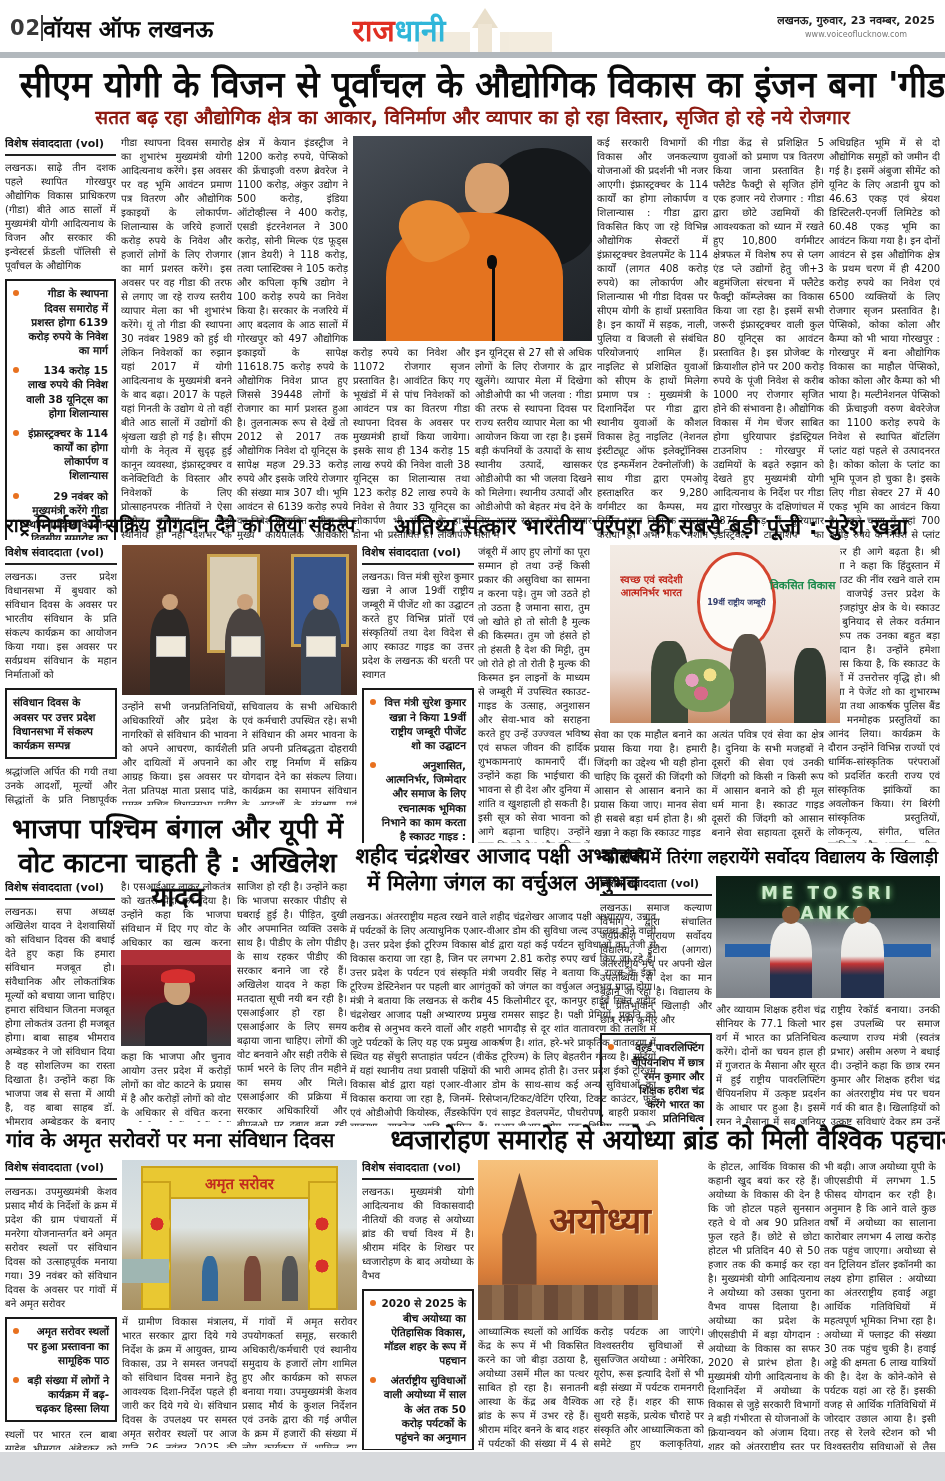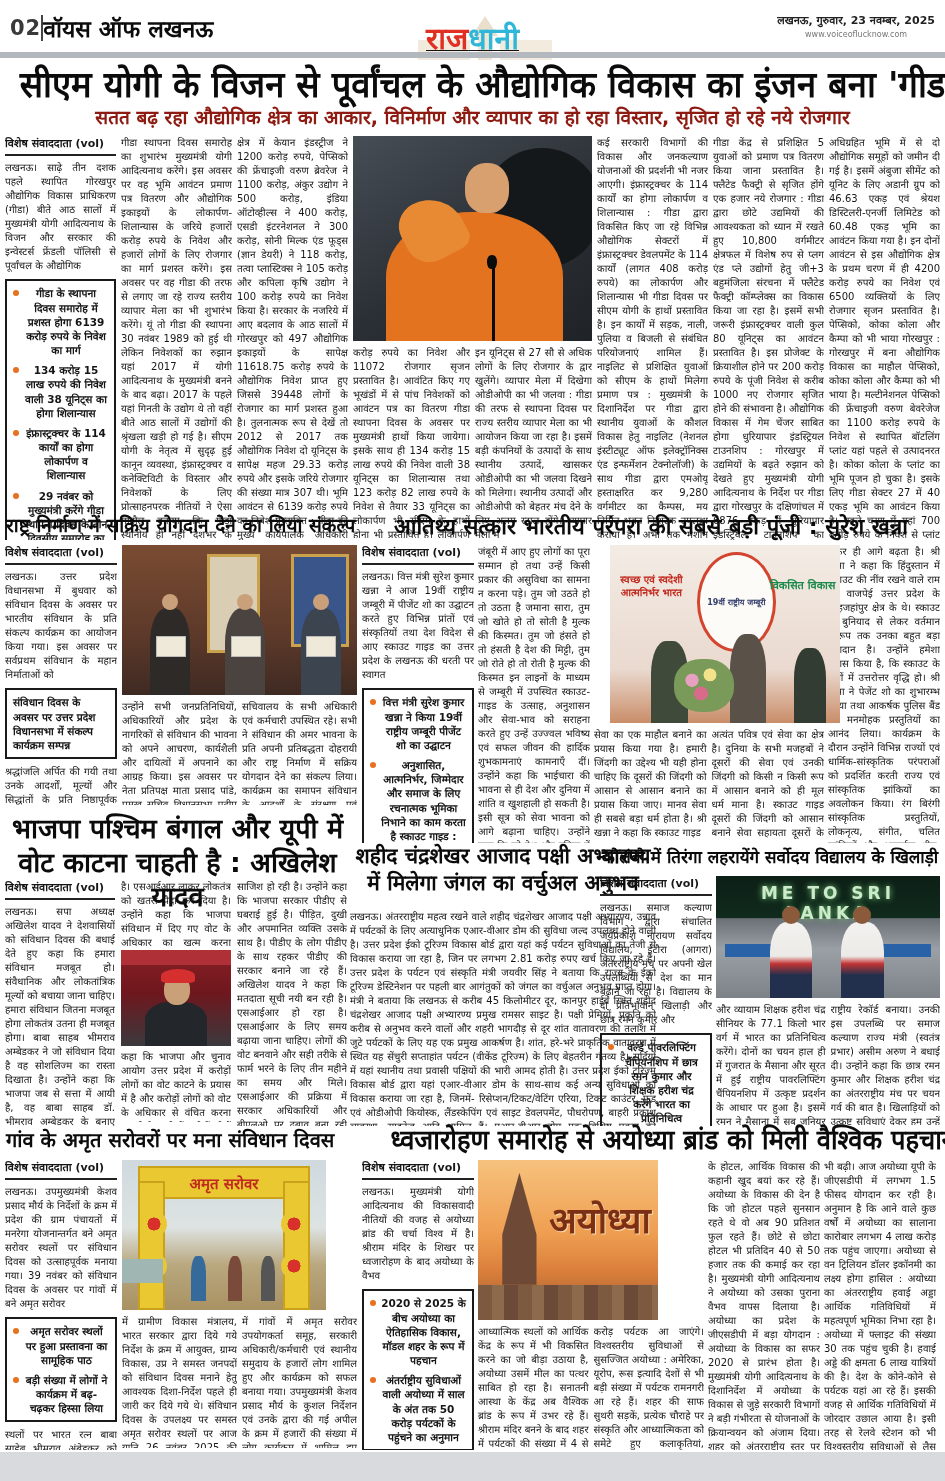--- a/index.html
+++ b/index.html
@@ -4,21 +4,21 @@
 <style>
   html,body{margin:0;padding:0;background:#888;}
   .page{position:relative;width:945px;height:1481px;background:#ffffff;overflow:hidden;
         font-family:"DejaVu Sans",sans-serif;color:#111;}
   
   .hd{position:absolute;top:0;left:0;width:945px;height:52px;}
   .hd-left{position:absolute;left:10px;top:12px;display:flex;align-items:center;gap:0;}
   .pageno{font-size:21px;font-weight:800;color:#3a3a3a;letter-spacing:1px;}
   .hd-sep{width:2px;height:26px;background:#444;display:inline-block;}
   .paper{font-size:23px;font-weight:800;color:#0c0c0c;}
-  .masthead{position:absolute;left:50%;top:16px;transform:translateX(-50%);width:240px;height:46px;text-align:center;text-decoration:underline;}
+  .masthead{position:absolute;left:50%;top:8px;transform:translateX(-50%);width:240px;height:46px;text-align:left;}
   .temple{position:absolute;left:50%;top:0;transform:translateX(-42%);width:150px;height:44px;opacity:.55;}
   .temple .dome{position:absolute;left:62px;top:0;width:0;height:0;border-left:13px solid transparent;border-right:13px solid transparent;border-bottom:20px solid #d8c6a2;}
   .temple .tower{position:absolute;left:68px;top:16px;width:14px;height:28px;background:#e3d3b4;}
   .temple .wing{position:absolute;top:24px;width:52px;height:20px;background:#e9dcc2;}
   .temple .w1{left:8px}.temple .w2{right:8px}
   .m-red,.m-blue{position:relative;font-size:30px;font-weight:800;line-height:46px;}
   .m-red{color:#e02f23;}
   .m-blue{color:#2fb6d9;}
   .hd-right{position:absolute;right:10px;top:12px;text-align:center;}
   .dateline{font-size:11px;font-weight:700;color:#222;}
@@ -26,21 +26,21 @@
   .rule{position:absolute;top:52px;left:0;width:945px;height:6px;background:#b2b8bd;}
   
   .headline{font-weight:800;color:#0b0b0b;}
   .one{white-space:nowrap;overflow:visible;}
   .byline{font-weight:700;font-size:11px;border-bottom:2px solid #222;padding-bottom:3px;margin-bottom:5px;}
   .col{font-size:10px;line-height:1.40;text-align:justify;overflow:hidden;color:#161616;}
   .col p{margin:0 0 2px 0;text-indent:10px;}
   .col p.noind{text-indent:0;}
   .hl-box{border:2px solid #1a1a1a;padding:5px 6px;margin:6px 0;}
   .hl-box ul{margin:0;padding:0;list-style:none;}
-  .hl-box li{position:relative;padding-left:11px;font-weight:700;font-size:10.5px;line-height:1.35;margin:0 0 6px 0;text-align:center;}
+  .hl-box li{position:relative;padding-left:11px;font-weight:700;font-size:10.5px;line-height:1.35;margin:0 0 6px 0;text-align:right;}
   .hl-box li:last-child{margin-bottom:0;}
   .hl-box li::before{content:'';position:absolute;left:0;top:4px;width:6px;height:6px;border-radius:50%;background:#e8711f;}
   .hl-note{border:2px solid #1a1a1a;padding:5px 6px;margin:6px 0;font-weight:700;font-size:10.5px;line-height:1.35;text-align:left;}
   .flexrow{display:flex;gap:5px;}
   .abs{position:absolute;}
   
   .photo{position:relative;overflow:hidden;background:#777;}
   
   .ph-yogi{background:linear-gradient(150deg,#474d55 0%,#2b3036 55%,#1f2327 100%);}
   .yg-disc{position:absolute;left:54%;top:6%;width:120px;height:120px;border-radius:50%;background:#15181b;}
@@ -284,21 +284,21 @@
       <p class="noind">लखनऊ। उपमुख्यमंत्री केशव प्रसाद मौर्य के निर्देशों के क्रम में प्रदेश की ग्राम पंचायतों में मनरेगा योजनान्तर्गत बने अमृत सरोवर स्थलों पर संविधान दिवस को उत्साहपूर्वक मनाया गया। 39 नवंबर को संविधान दिवस के अवसर पर गांवों में बने अमृत सरोवर</p>
       <div class="hl-box">
         <ul>
           <li>अमृत सरोवर स्थलों पर हुआ प्रस्तावना का सामूहिक पाठ</li>
           <li>बड़ी संख्या में लोगों ने कार्यक्रम में बढ़-चढ़कर हिस्सा लिया</li>
         </ul>
       </div>
       <p class="noind">स्थलों पर भारत रत्न बाबा साहेब भीमराव अंबेडकर को नमन कर सामूहिक रूप से संविधान की उद्देशिका का सशपथ पाठन किया गया। जानकारी दें कि प्रदेश भर में मनरेगा योजना के अंतर्गत मिशन अमृत सरोवर योजना के प्रथम चरण में ग्राम पंचायतों में अब तक 19 हजार से ज्यादा अमृत सरोवर बनाये जा चुके हैं, और इन अमृत सरोवर पर संविधान दिवस मनाने के निर्देश निर्गत किये गये थे। इस संबंध</p>
     </div>
     <div style="width:235px;">
-      <div class="photo ph-sar" style="width:204px;height:150px;">
+      <div class="photo ph-sar" style="width:235px;height:150px;">
         <div class="sar-arch">
             <span>अमृत सरोवर</span>
           </div>
         <div class="sar-pillar" style="left:8%;"></div>
         <div class="sar-pillar" style="right:8%;"></div>
         <div class="sar-flower" style="left:9.5%;top:34%;"></div>
         <div class="sar-flower" style="right:9.5%;top:34%;"></div>
         <div class="sar-flower" style="left:9.5%;top:62%;"></div>
         <div class="sar-flower" style="right:9.5%;top:62%;"></div>
         <div class="sar-water"></div>

